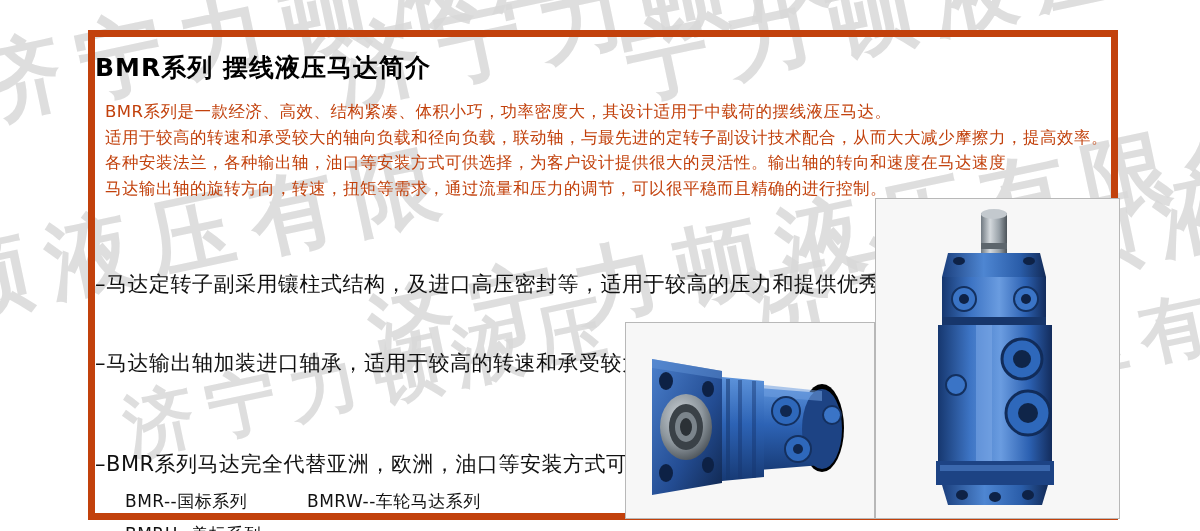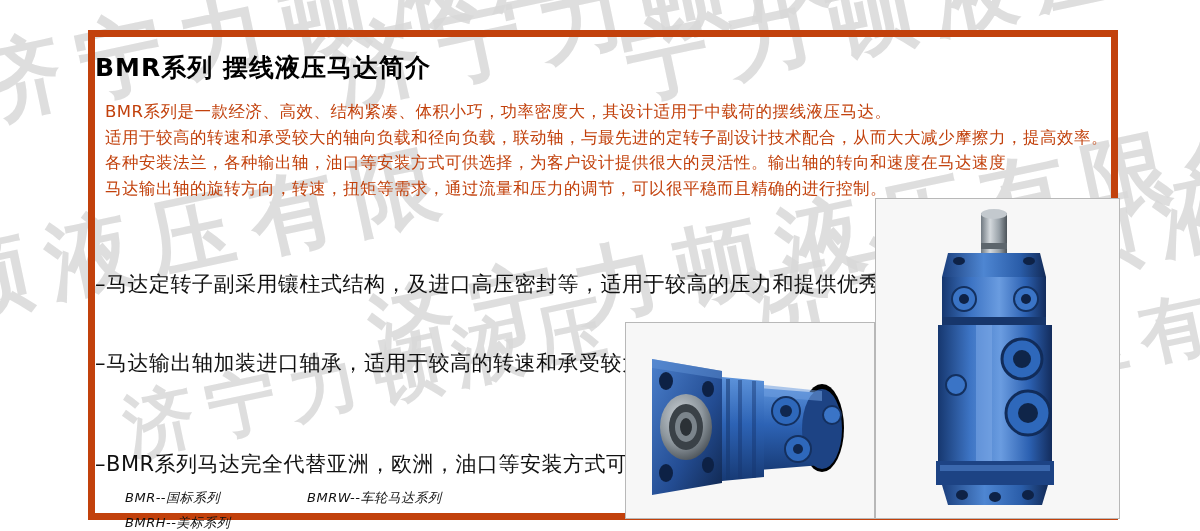--- a/index.html
+++ b/index.html
@@ -88,27 +88,26 @@
     line-height: 1.72;
     letter-spacing: .5px;
     white-space: nowrap;
     margin-top: 43px;
   }
 
   .series-block {
     margin-top: 2px;
   }
   .series-row {
-    font-size: 13px;
+    font-size: 17px;
     color: #111;
     line-height: 1.95;
     letter-spacing: .5px;
     white-space: nowrap;
     padding-left: 30px;
-    font-style: italic;
   }
   .series-row .col1 {
     display: inline-block;
     width: 182px;
   }
   .series-note {
     font-size: 16.5px;
     color: #4d7c0f;
     letter-spacing: .5px;
     white-space: nowrap;

